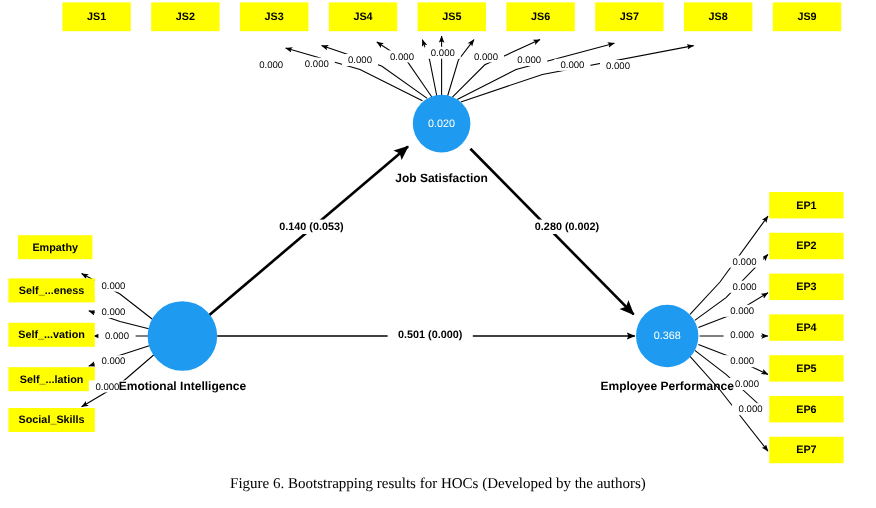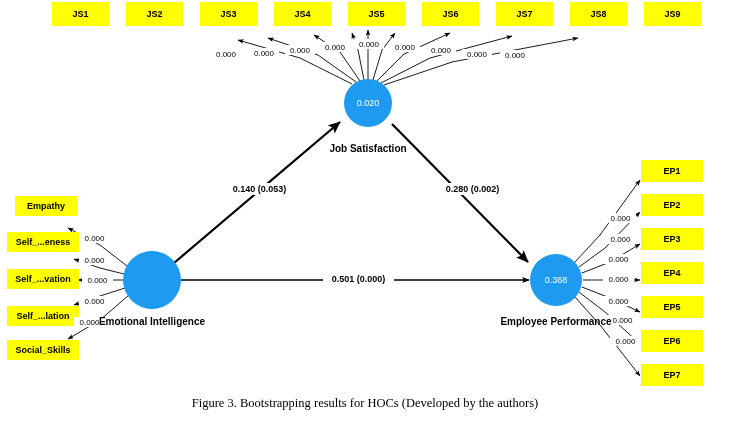--- a/index.html
+++ b/index.html
@@ -366,13 +366,13 @@
       <rect class="label-bg" x="437" y="183" width="71" height="12"></rect>
       <text class="path-label" x="472.5" y="189.5">0.280 (0.002)</text>
     </g>
     <g>
       <rect class="label-bg" x="323" y="273" width="71" height="12"></rect>
       <text class="path-label" x="358.5" y="279.5">0.501 (0.000)</text>
     </g>
   </g>
 </svg>
 
-<div class="caption">Figure 3. Bootstrapping results for HOCs (Developed by the authors)</div>
+<div class="caption">Figure 6. Bootstrapping results for HOCs (Developed by the authors)</div>
 
 </body></html>

